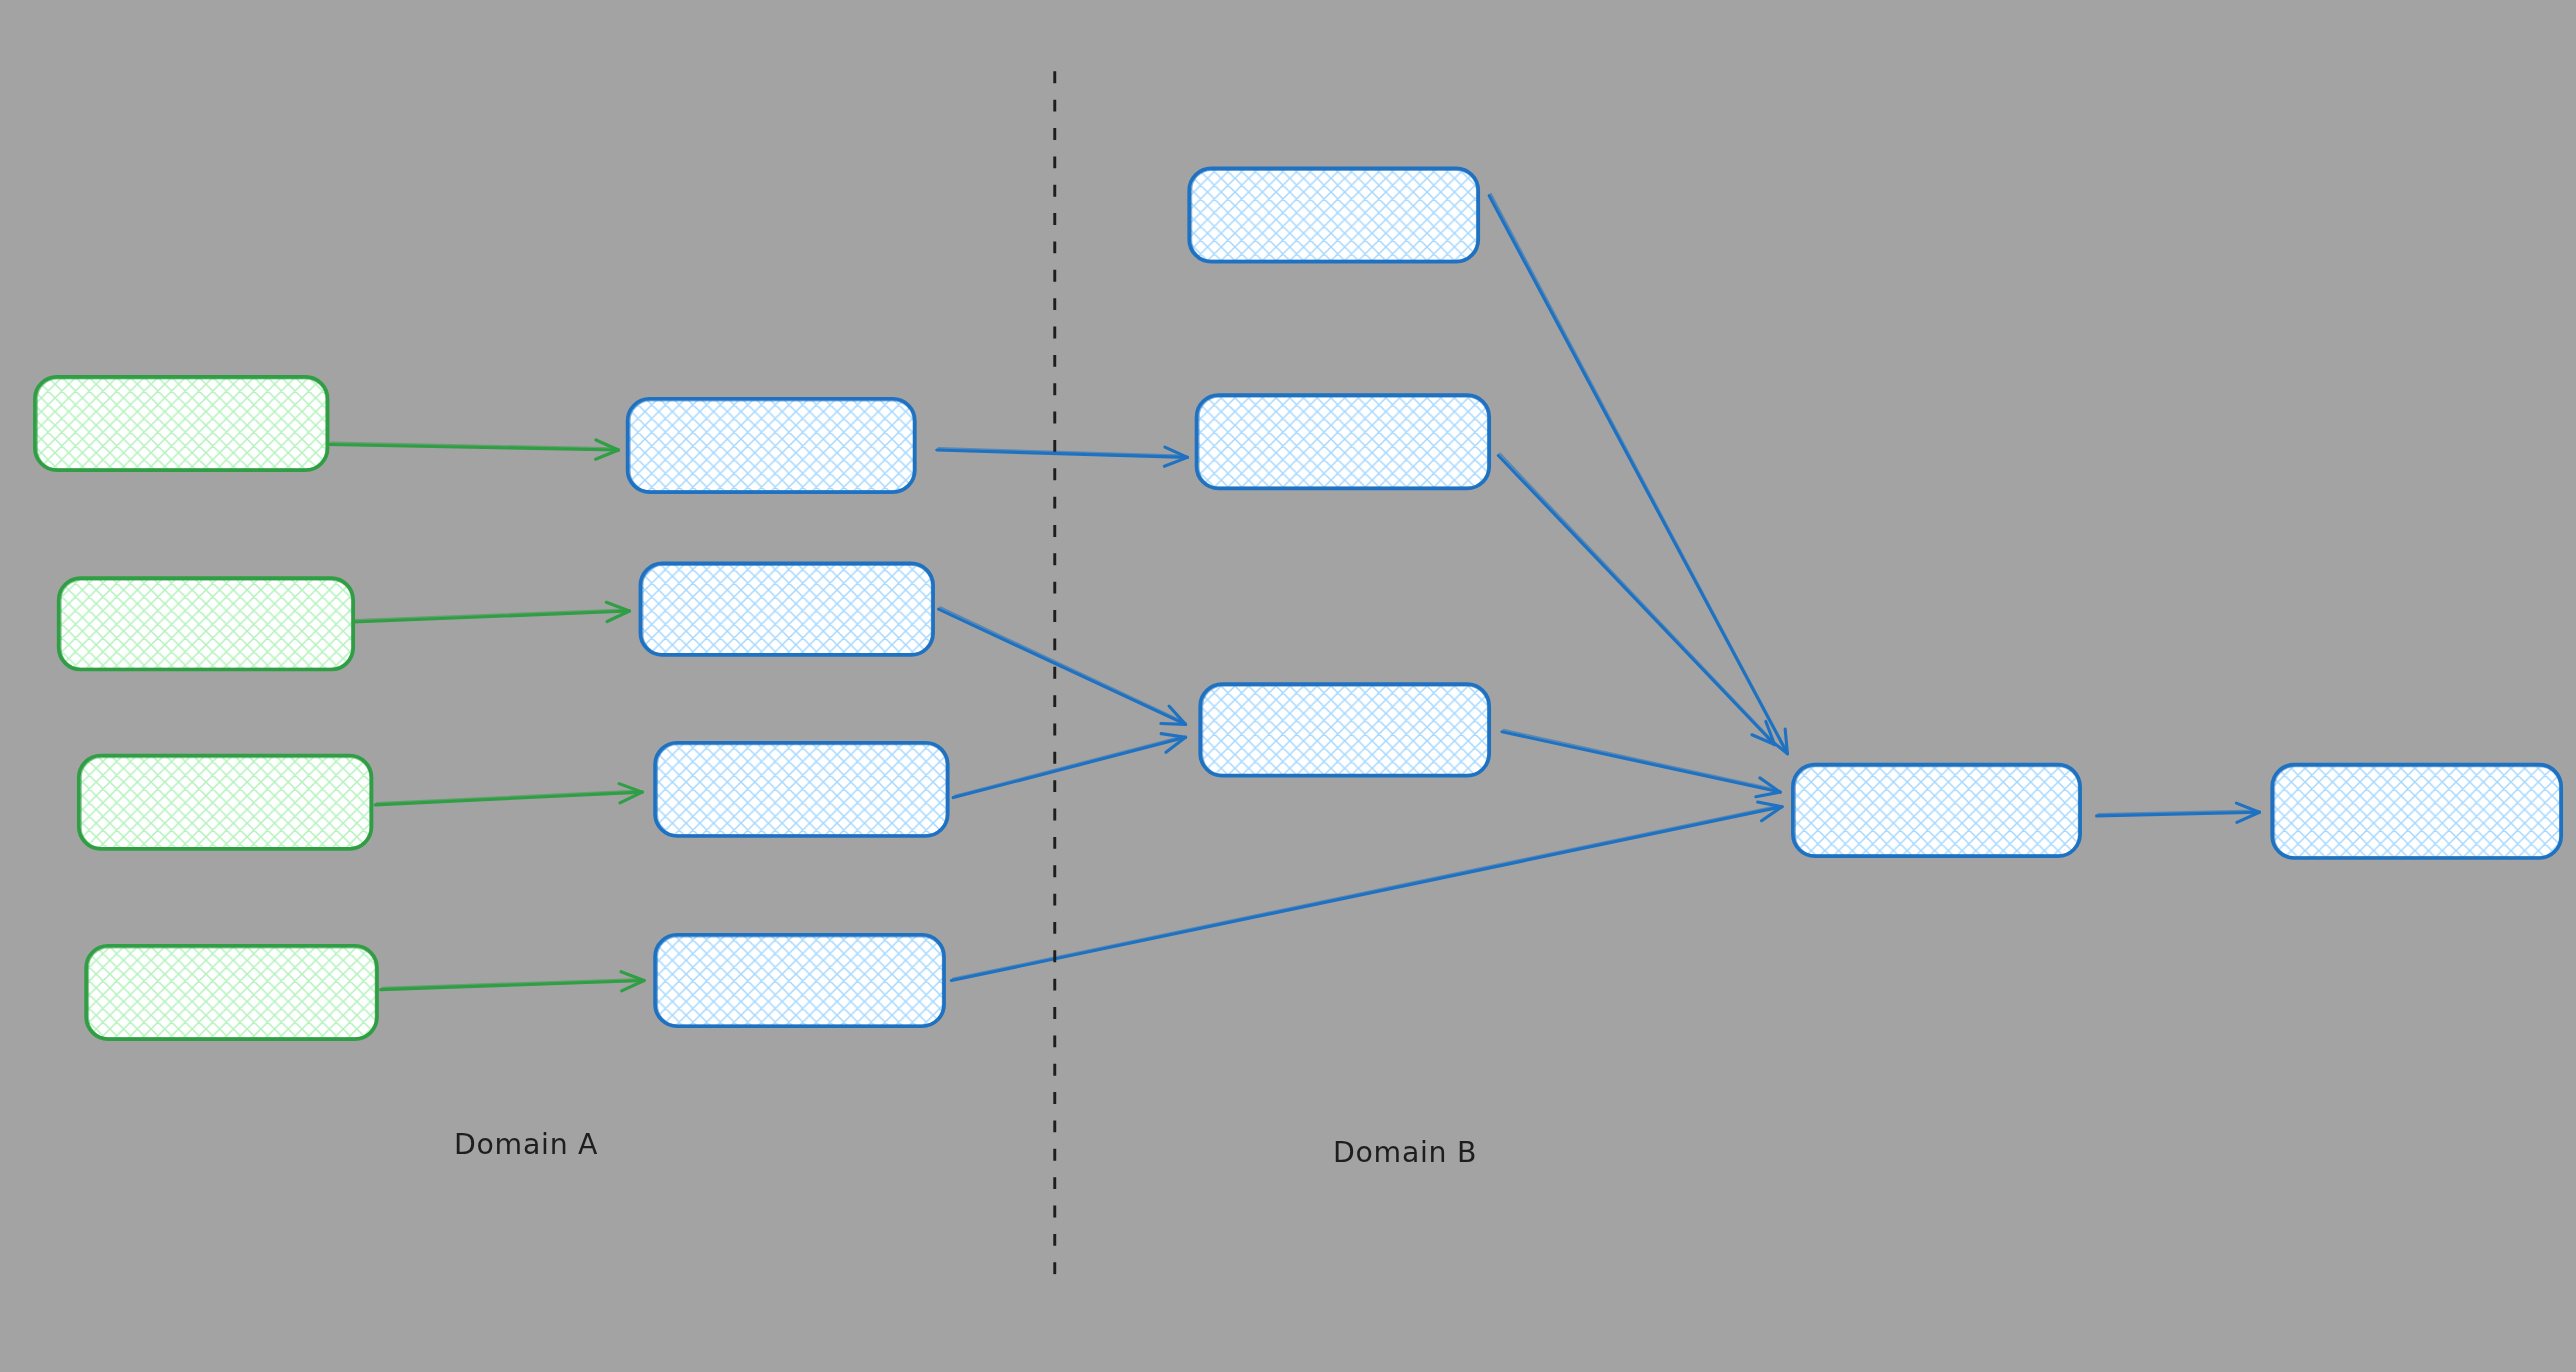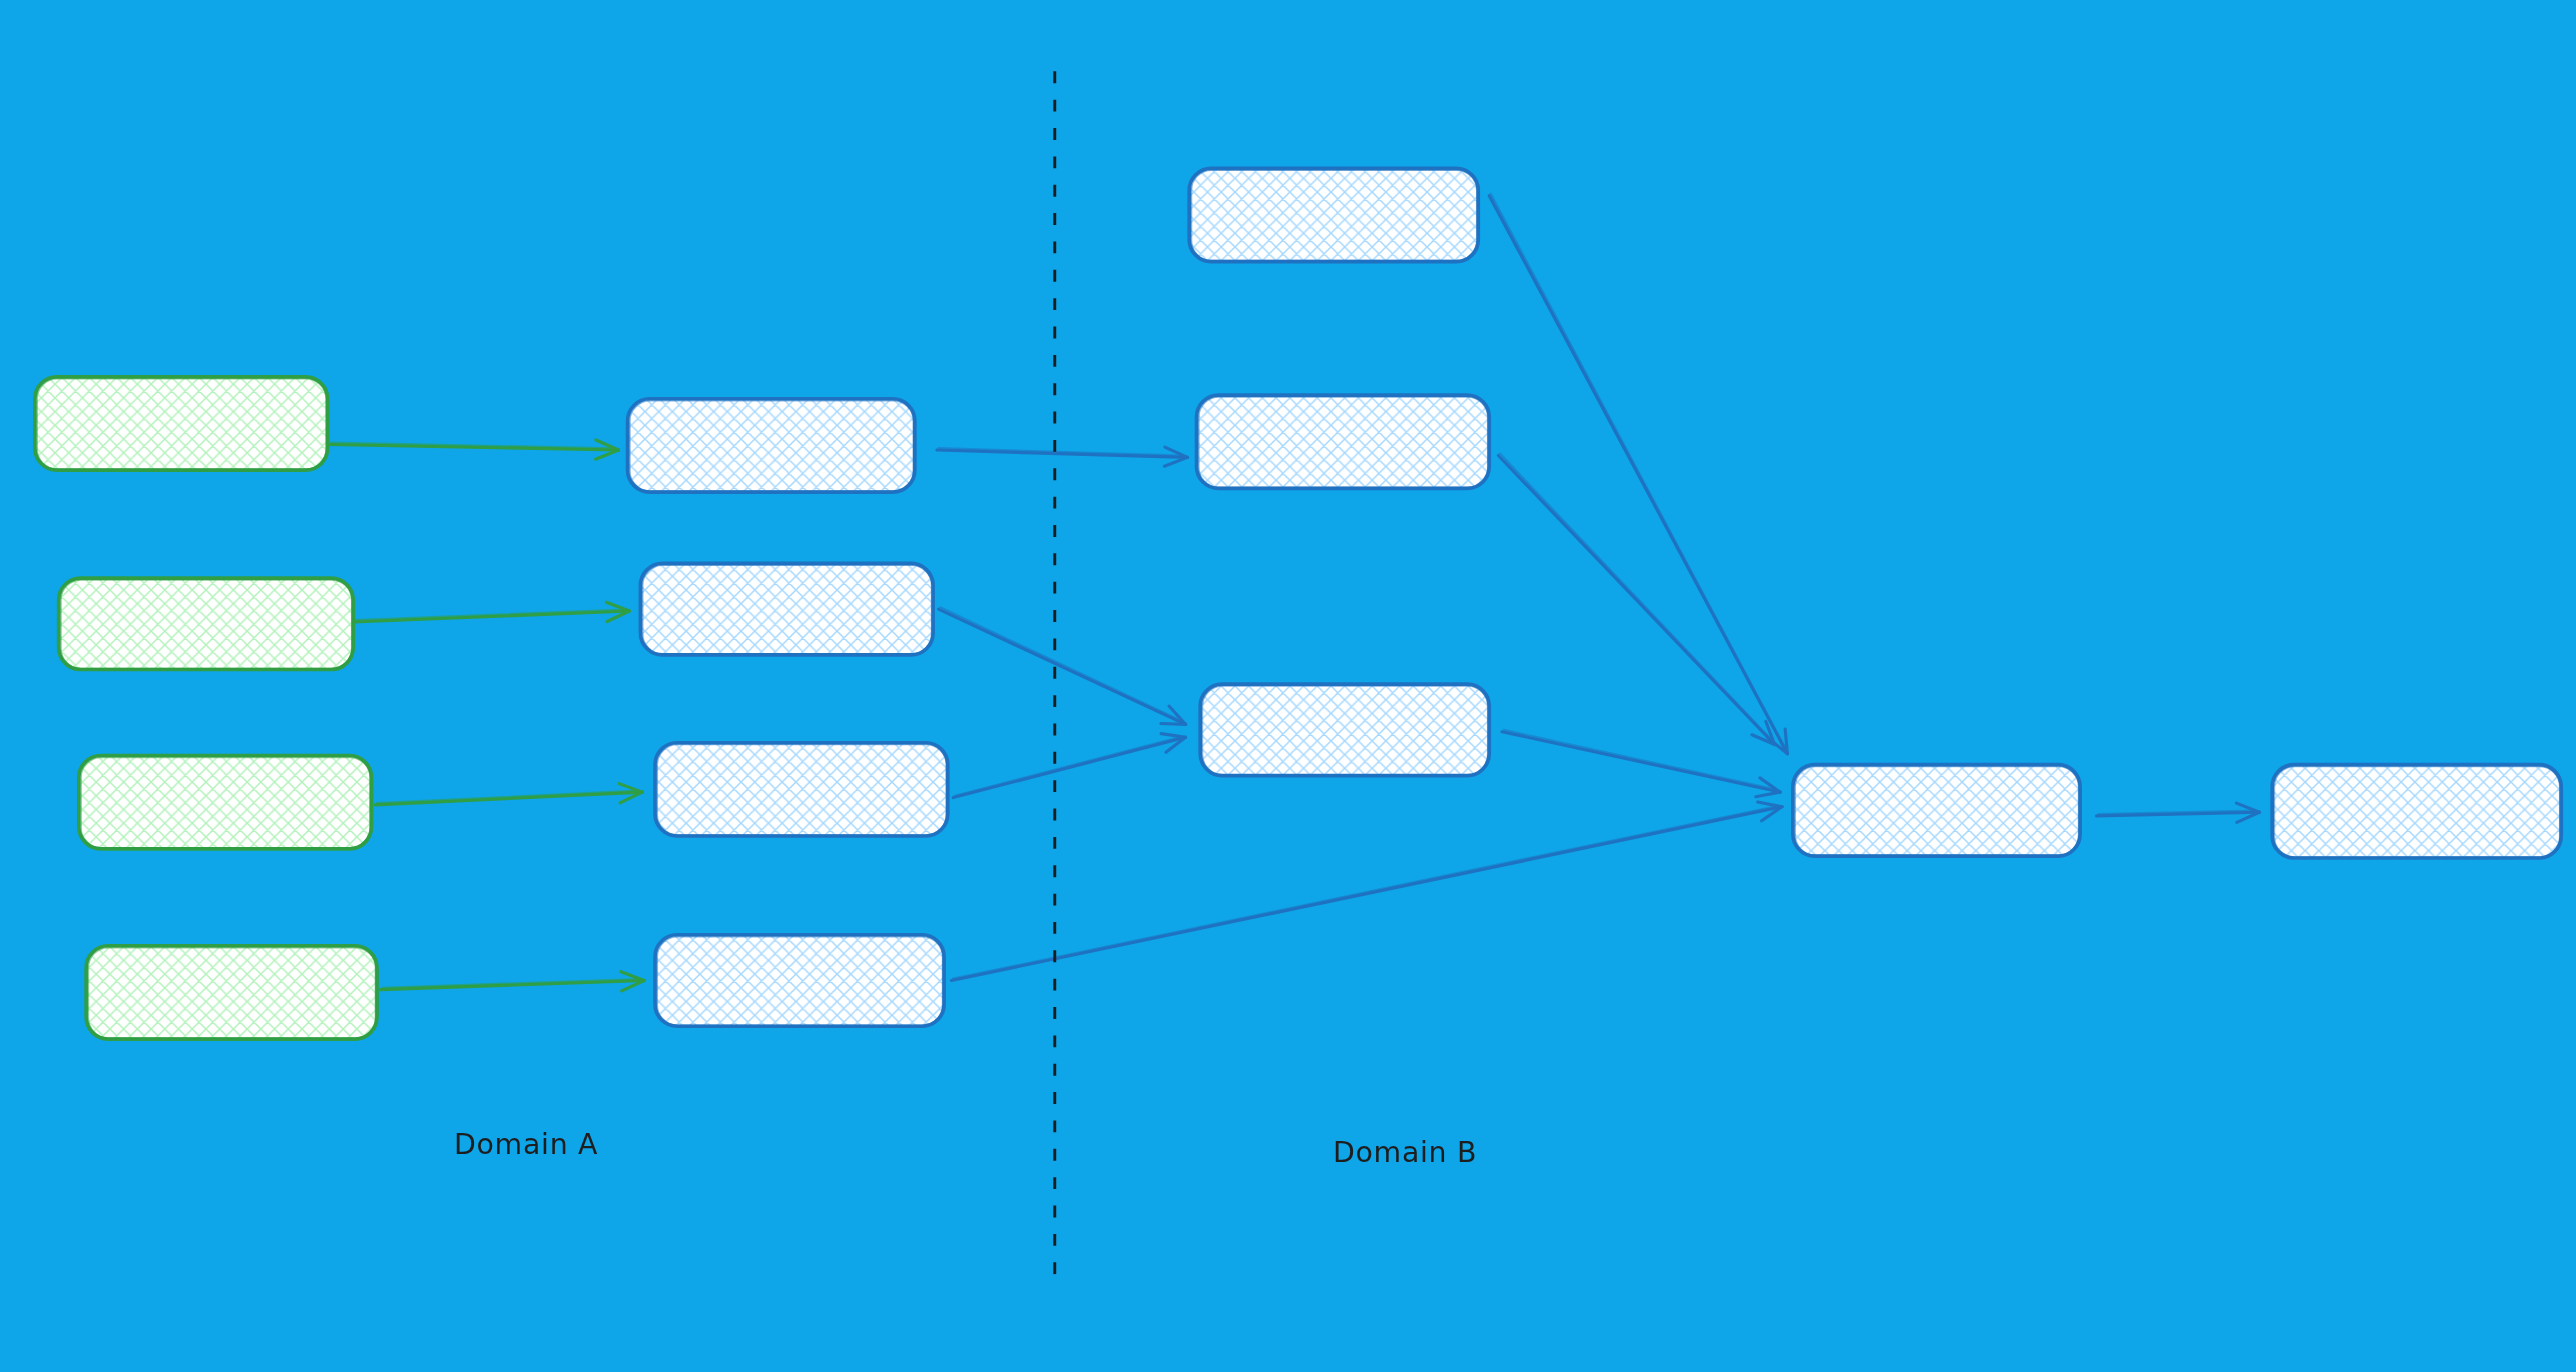--- a/index.html
+++ b/index.html
@@ -7,21 +7,21 @@
     padding: 0;
     width: 100%;
     height: 100%;
     background: #ffffff;
     overflow: hidden;
   }
   .stage {
     position: relative;
     width: 100vw;
     height: 100vh;
-    background: #0ea5e9;
+    background: #a3a3a3;
   }
   svg#diagram {
     display: block;
     width: 100%;
     height: 100%;
   }
   .node-rect {
     stroke-width: 2;
   }
   .edge-line {

